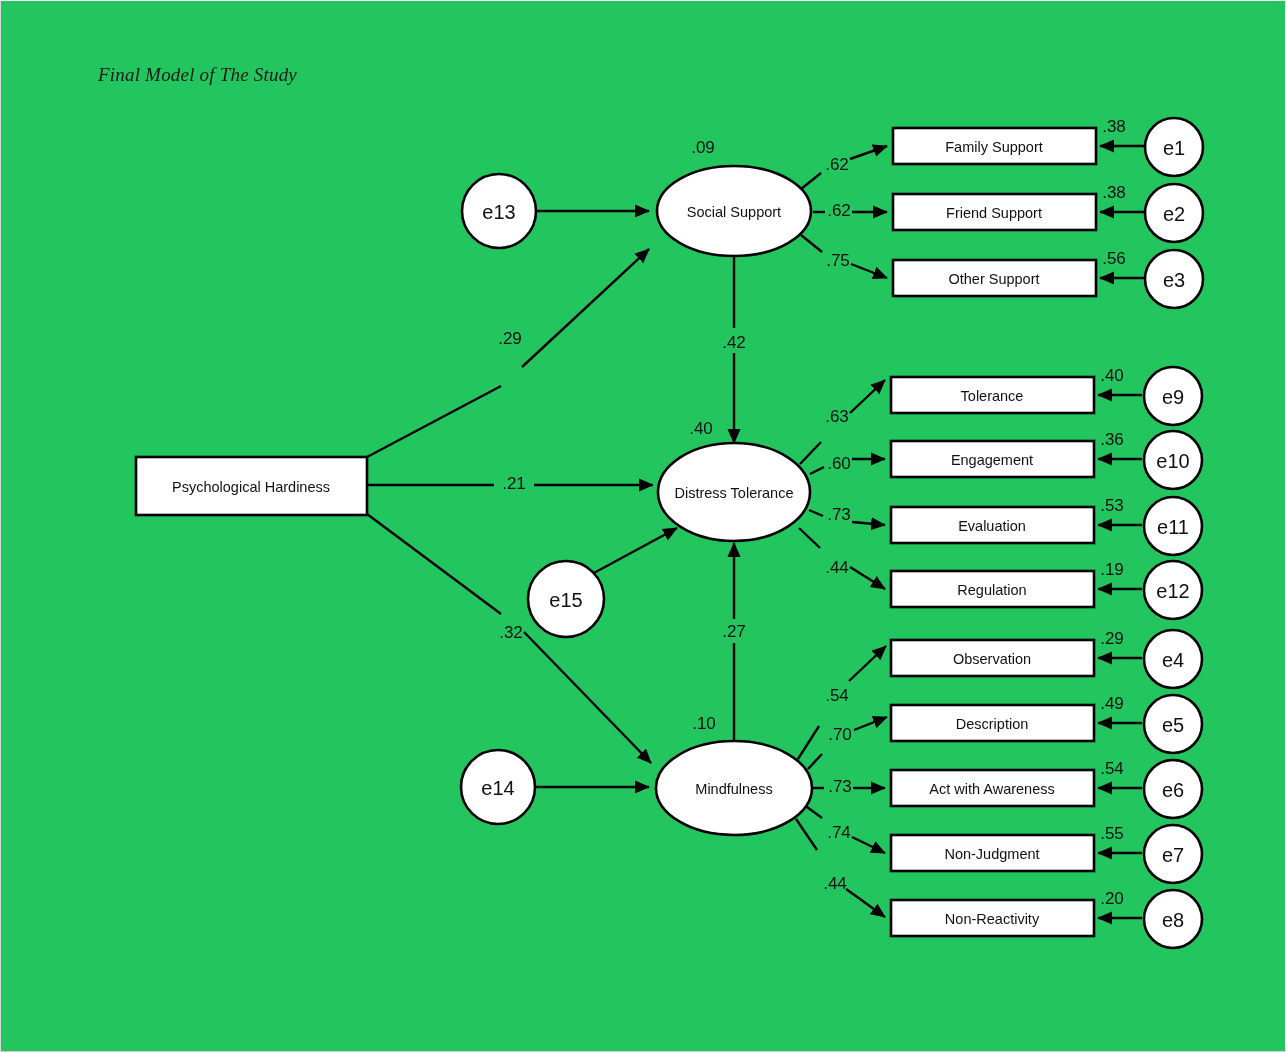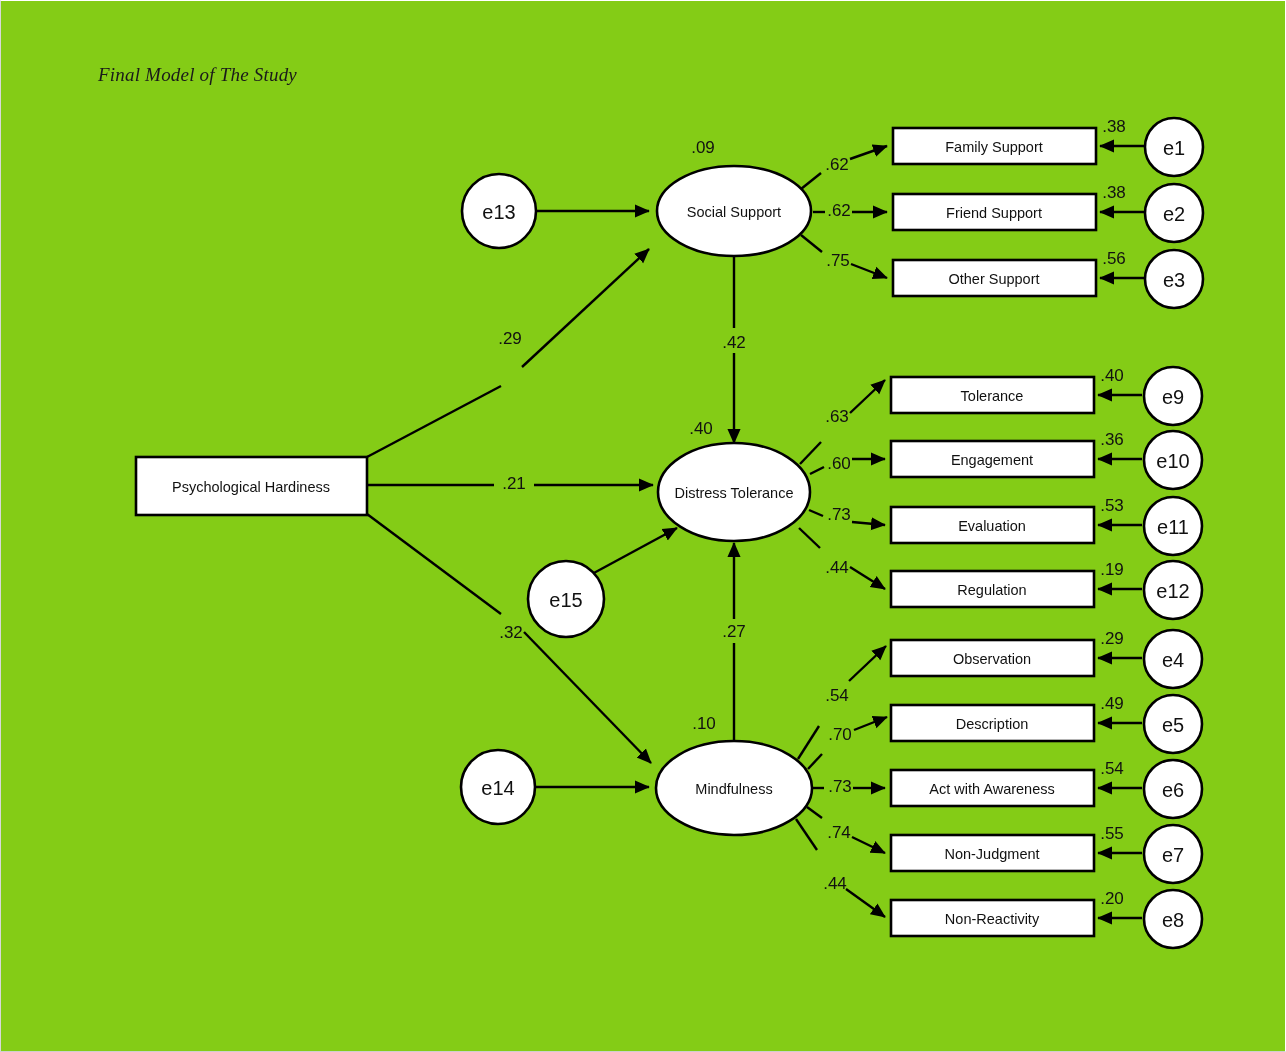--- a/index.html
+++ b/index.html
@@ -11,21 +11,21 @@
   body {
     width: 1286px;
     height: 1052px;
     font-family: "Liberation Sans", sans-serif;
     overflow: hidden;
   }
   #page {
     position: relative;
     width: 1286px;
     height: 1052px;
-    background: #84cc16;
+    background: #22c55e;
     box-sizing: border-box;
     border-left: 1px solid #d8d8d8;
     border-bottom: 1px solid #cfcfcf;
     border-right: 1px solid #ffffff;
     border-top: 1px solid #ffffff;
   }
   #figure-title {
     position: absolute;
     left: 97px;
     top: 63px;

